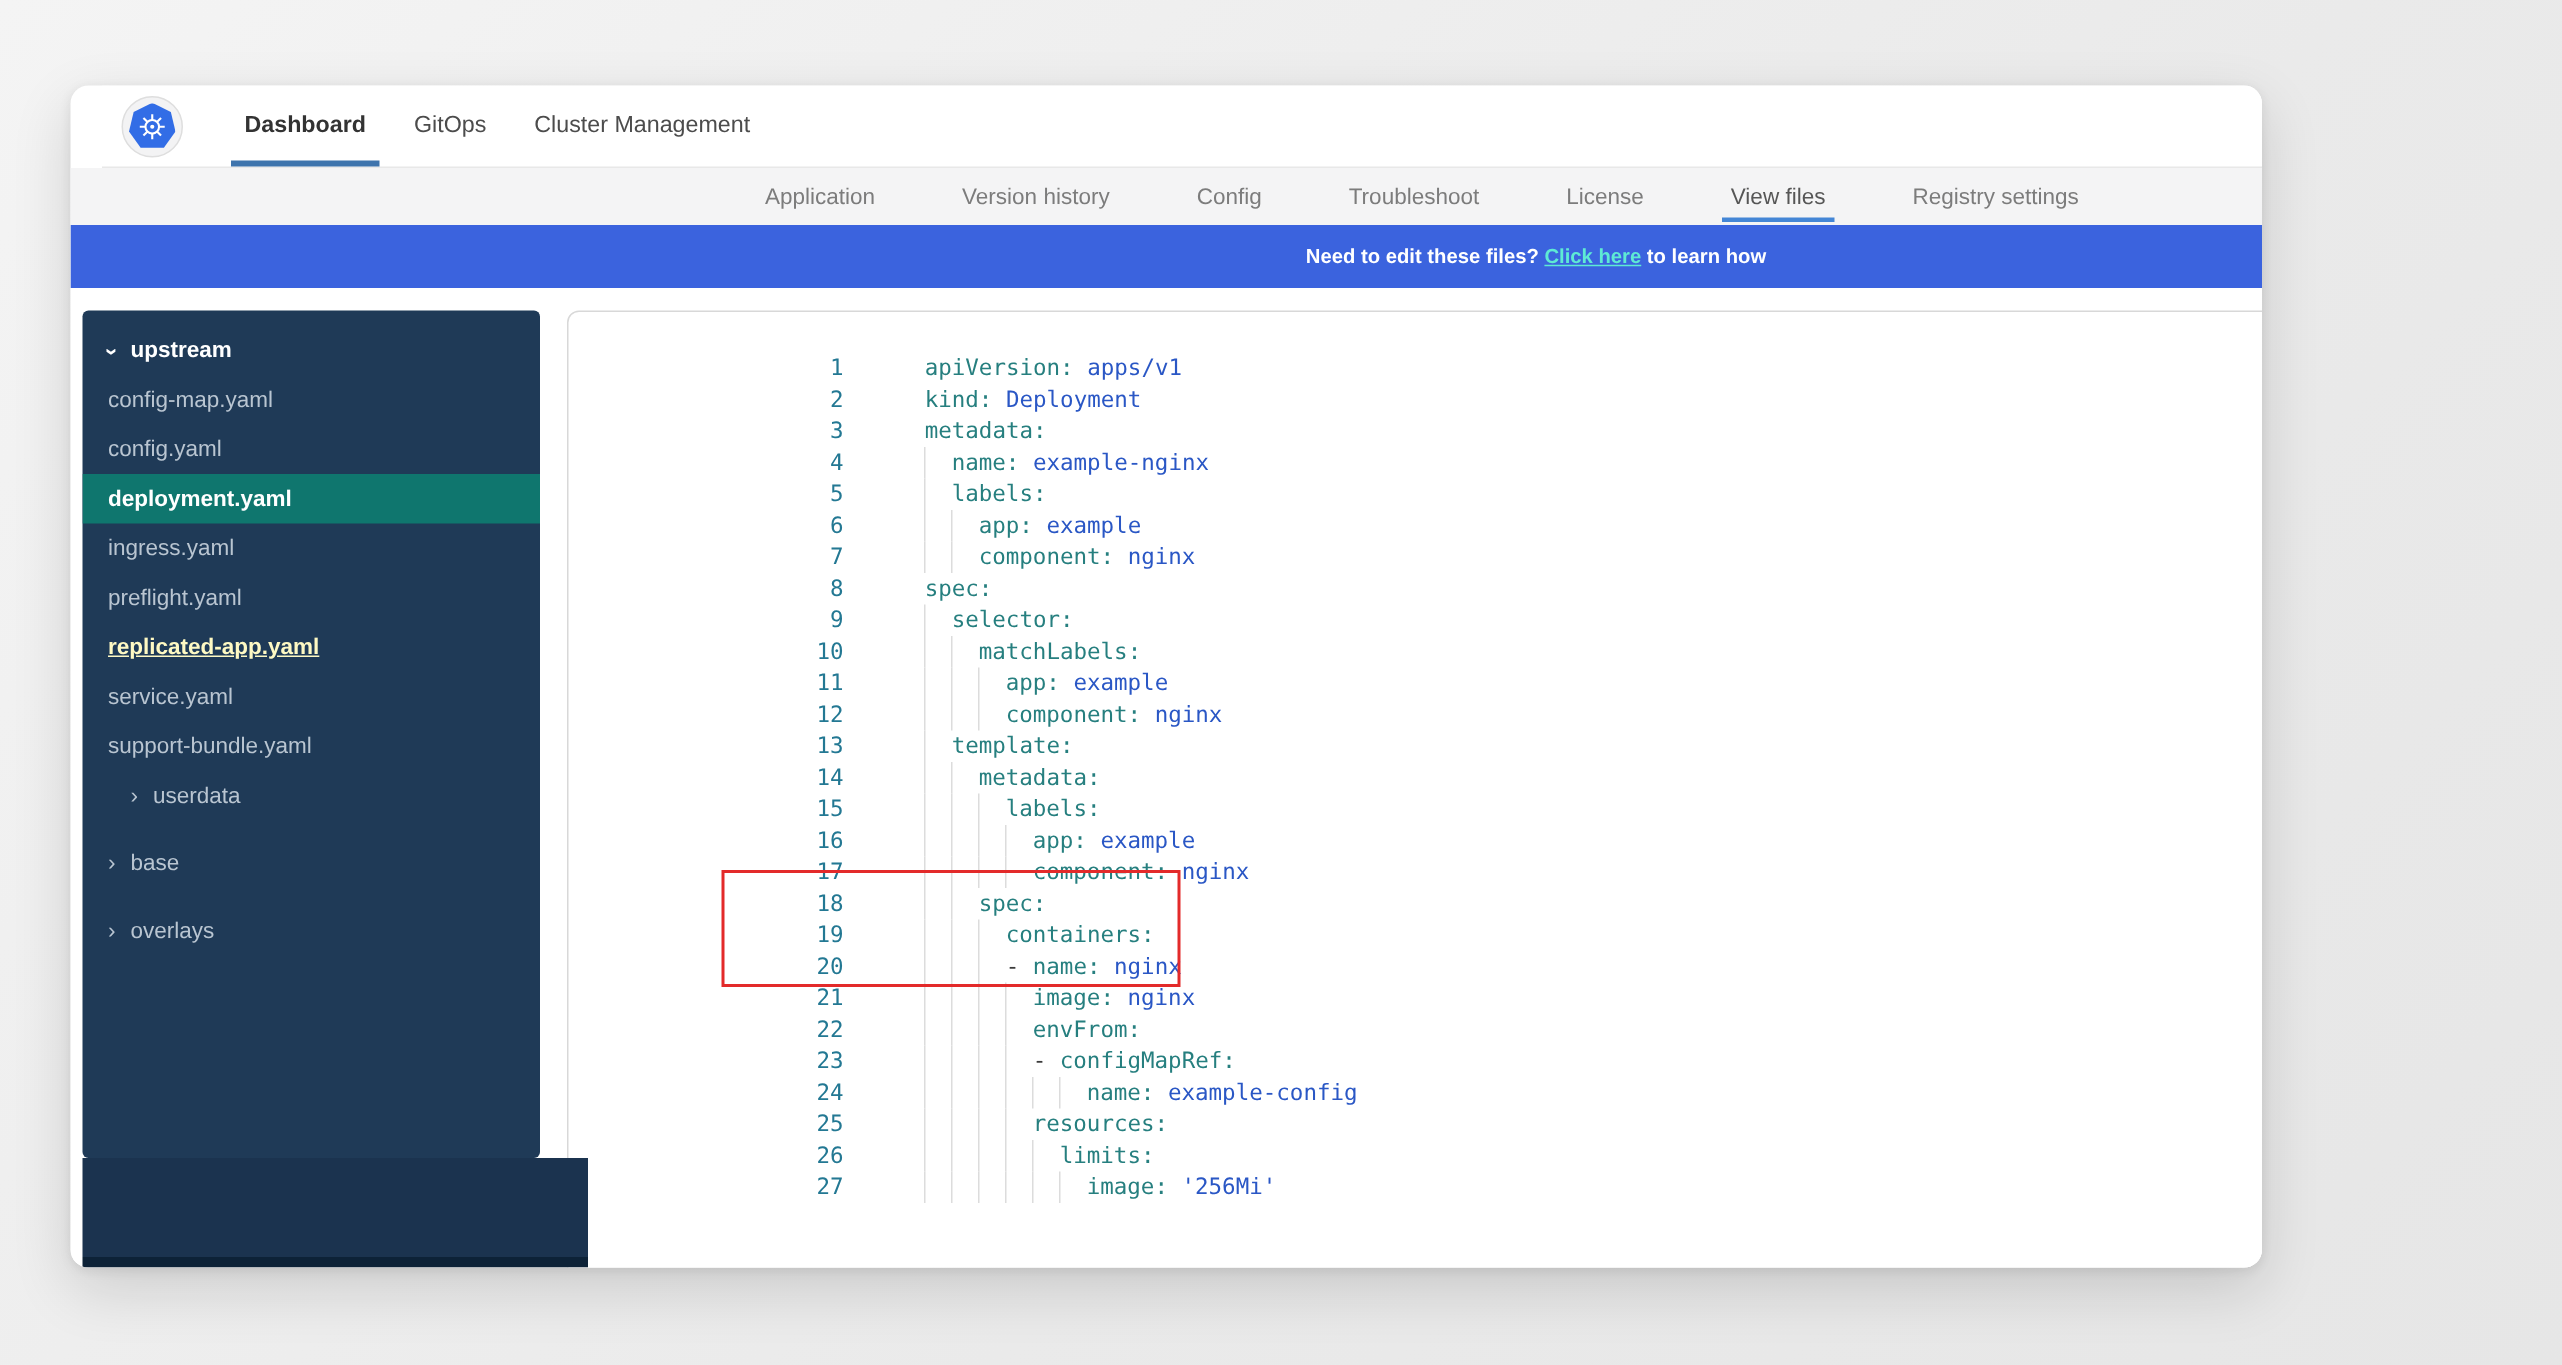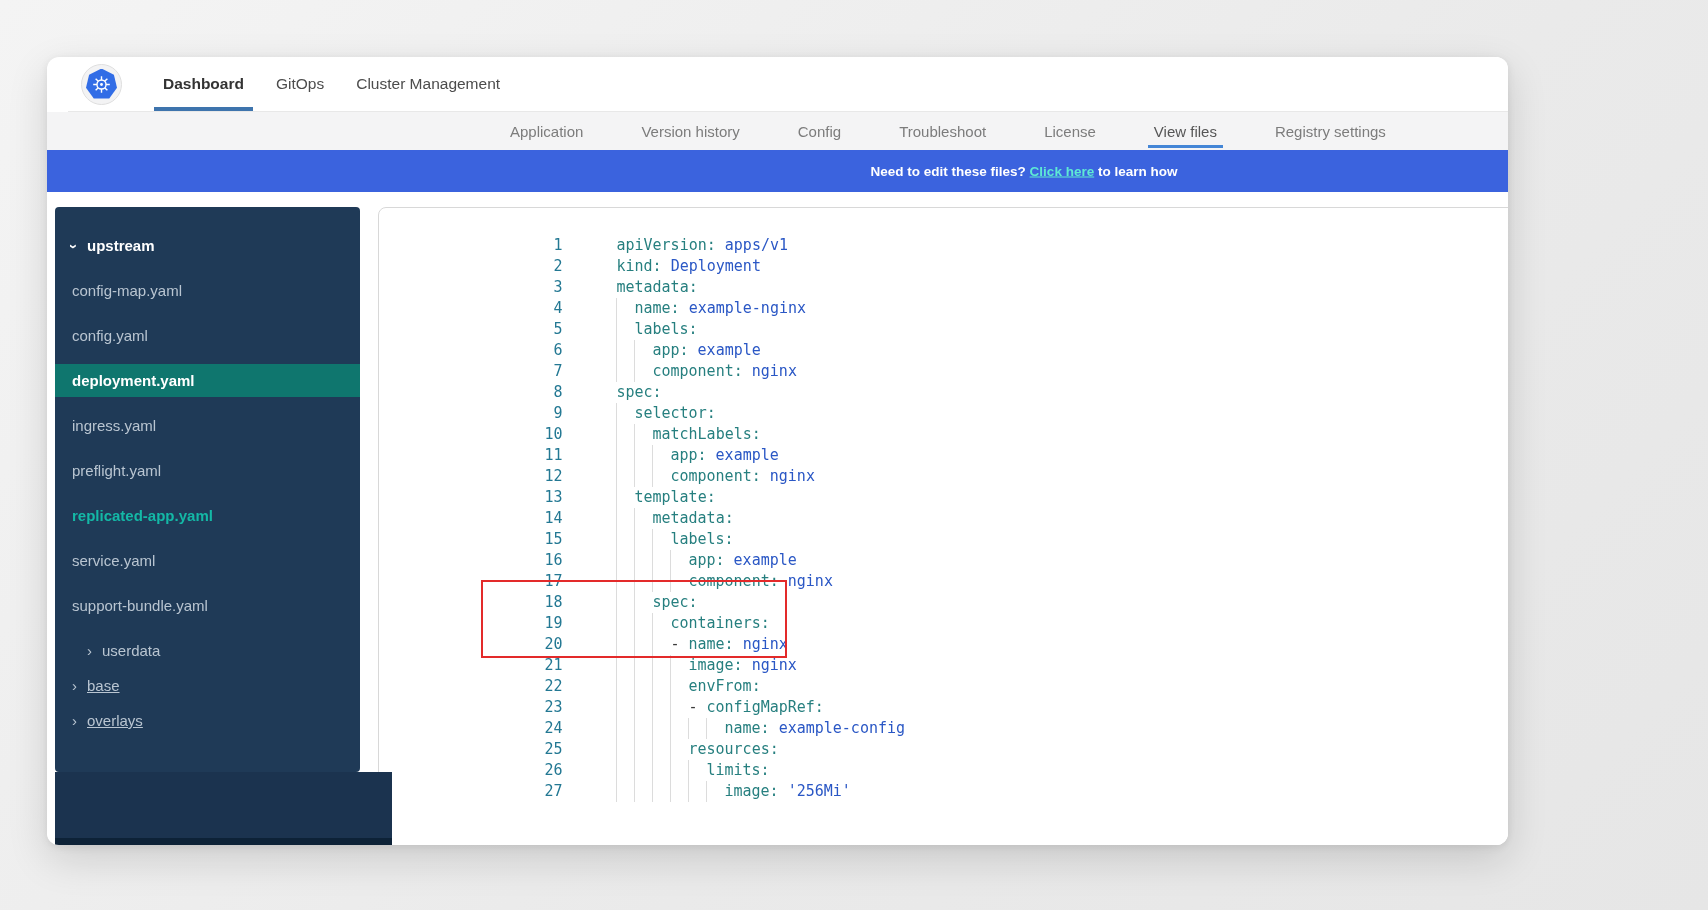--- a/index.html
+++ b/index.html
@@ -42,30 +42,30 @@
   .banner-text { position:absolute; left:977px; top:50%; transform:translate(-50%,-50%);
                  color:#fff; font-size:13.5px; font-weight:600; white-space:nowrap; }
   .banner-link { color:#5eead4; font-weight:700; text-decoration:underline; cursor:pointer; }
 
   
   .content { position:relative; height:653px; background:#fff; }
 
   .filetree { position:absolute; left:8px; top:15px; width:305px; height:565px;
               background:#1f3a57; border-radius:4px; padding-top:10px; overflow:hidden; z-index:3; }
   .side-item { display:flex; align-items:center; height:33px; padding-left:17px;
-               color:#b9c5d1; font-size:15px; cursor:pointer; white-space:nowrap;margin-top:12px; }
+               color:#b9c5d1; font-size:15px; cursor:pointer; white-space:nowrap; }
   .side-item .chev { display:inline-block; width:15px; font-size:15px; color:#b9c5d1; }
   .side-item .chev::before { content:"›"; display:inline-block; }
   .side-item.open { color:#fff; font-weight:700; }
   .side-item.open .chev { color:#fff; }
   .side-item.open .chev::before { transform:rotate(90deg) translateX(1px); }
   .side-item.file { }
   .side-item.sub { padding-left:32px; }
-  .side-item.root { margin-top:2px;text-decoration:underline; }
-  .side-item.semibold { font-weight:600; color:#14b8a6; }
+  .side-item.root { margin-top:12px; }
+  .side-item.semibold { font-weight:600; color:#fef9c3;text-decoration:underline; }
   .side-item.selected { background:#0f766e; color:#fff; font-weight:700; }
 
   .filetree-lower { position:absolute; left:8px; top:580px; width:337px; height:66px;
                     background:#1b334f; z-index:4; }
   .filetree-strip { position:absolute; left:8px; top:646px; width:337px; height:7px;
                     background:#0d2237; z-index:4; }
 
   
   .editor { position:absolute; left:331px; top:15px; width:1131px; height:640px;
             background:#fff; border:1px solid #d8d8d8; border-radius:8px 0 0 0;

